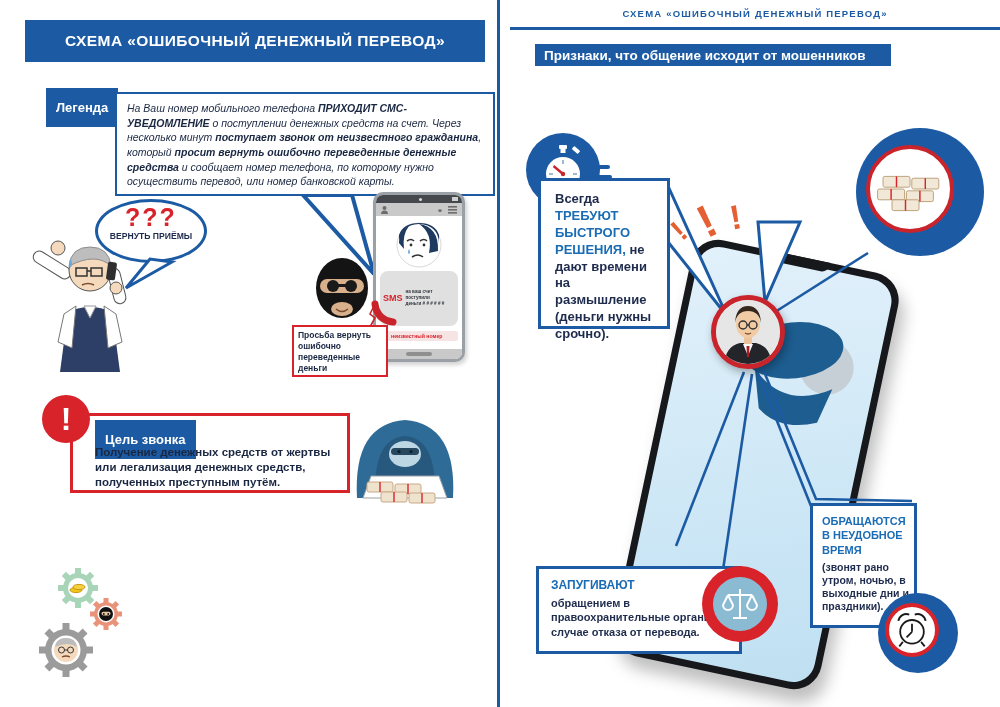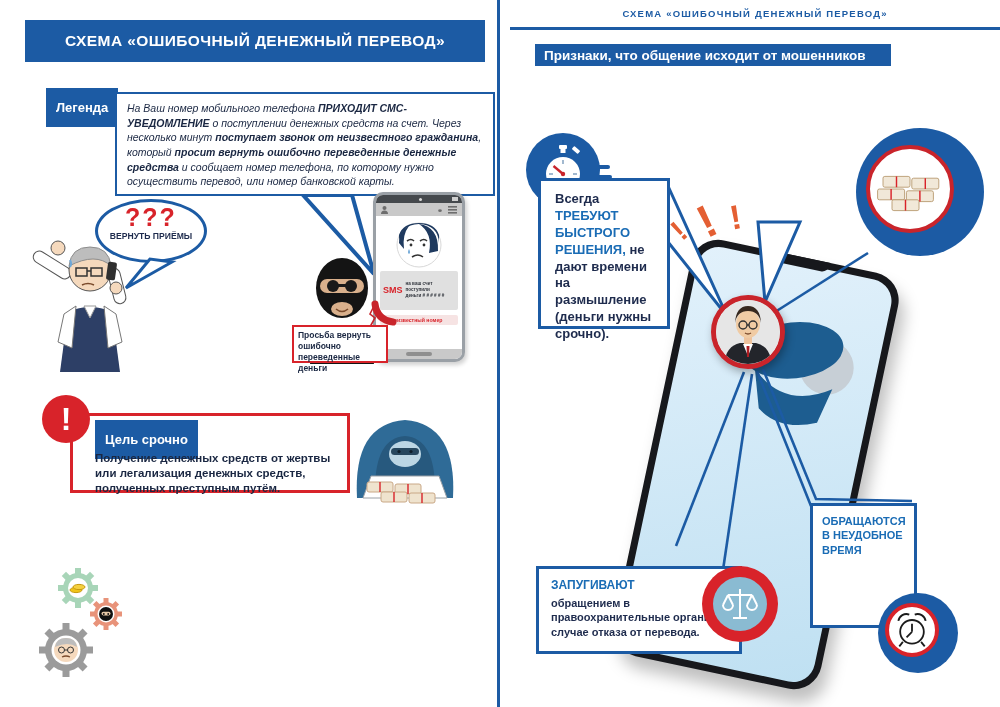--- a/index.html
+++ b/index.html
@@ -24,34 +24,34 @@
     border-radius:50%;text-align:center;z-index:2;}
   .l-bubble .q{color:var(--red);font-weight:800;font-size:25px;line-height:1;letter-spacing:2px;margin-top:3px;}
   .l-bubble .t{color:var(--navy);font-weight:bold;font-size:8.6px;margin-top:1px;}
   .l-phone{left:373px;top:192px;width:92px;height:170px;background:#fff;border:3px solid #9aa0a6;border-radius:10px;
     z-index:3;overflow:hidden;box-shadow:2px 3px 4px rgba(0,0,0,.18);}
   .pstatus{height:8px;background:#45494d;position:relative;}
   .pstatus i{position:absolute;left:50%;top:3px;width:3px;height:3px;border-radius:50%;background:#ddd;}
   .pstatus em{position:absolute;right:4px;top:2px;width:8px;height:4px;background:linear-gradient(90deg,transparent 0 30%,#cfcfcf 30%);}
   .pheader{height:13px;background:#c9c9c9;display:flex;align-items:center;justify-content:space-between;padding:0 4px;}
   .mask-avatar{margin:5px auto 2px;}
-  .sms-block{margin:2px 4px 0;background:#e0e0e0;border-radius:2px;padding:10px 3px;display:flex;gap:3px;align-items:center;}
+  .sms-block{margin:2px 4px 0;background:#e0e0e0;border-radius:8px;padding:18px 3px;display:flex;gap:3px;align-items:center;}
   .sms-tag{color:var(--red);font-weight:800;font-size:9px;}
   .sms-lines{font-size:4.6px;font-weight:bold;color:#30343c;line-height:1.35;text-align:left;}
   .unknown{margin:5px 4px 0;background:#f6e3e3;border-radius:2px;padding:2px 2px 2px 3px;color:var(--red);
     font-size:5.2px;font-weight:bold;display:flex;align-items:center;gap:2px;}
   .pbottom{position:absolute;bottom:0;left:0;width:100%;height:10px;background:#c9c9c9;}
   .pbottom i{position:absolute;left:50%;top:3px;width:26px;height:4px;margin-left:-13px;border-radius:2px;background:#8f8f8f;}
-  .l-request{left:292px;top:325px;width:96px;height:38px;background:#fff;border:2px solid var(--red);z-index:4;
+  .l-request{left:292px;top:325px;width:96px;height:52px;background:#fff;border:2px solid var(--red);z-index:4;
     font-size:8.5px;font-weight:bold;color:#1a2742;line-height:1.3;padding:3px 4px;}
   .l-alert{left:42px;top:395px;width:48px;height:48px;border-radius:50%;background:var(--red);color:#fff;
     display:flex;align-items:center;justify-content:center;font-weight:800;font-size:32px;z-index:2;}
   .l-goal-box{left:70px;top:413px;width:280px;height:80px;border:3px solid var(--red);background:#fff;z-index:1;}
   .l-goal-label{left:95px;top:420px;}
-  .l-goal-text{left:95px;top:445px;width:248px;font-size:11.5px;font-weight:bold;color:#1a2742;line-height:1.3;z-index:2;margin-top:6px;}
+  .l-goal-text{left:95px;top:445px;width:248px;font-size:11.5px;font-weight:bold;color:#1a2742;line-height:1.3;z-index:2;}
   .l-mech-label{left:46px;top:543px;}
   .l-mech-box{left:75px;top:579px;width:366px;height:92px;border:3px solid var(--blue);background:#fff;z-index:1;}
   .l-mech-text{margin:17px 10px 0 78px;width:272px;font-size:12px;font-weight:bold;color:#1a2742;line-height:1.45;}
   .blue-txt{color:var(--accent);}
   .divider{left:497px;top:0;width:3px;height:707px;background:var(--blue);}
 
   
   .r-header{left:512px;top:8px;width:486px;text-align:center;color:var(--blue);
     font-size:9.5px;font-weight:bold;letter-spacing:1.2px;}
   .r-header-line{left:510px;top:27px;width:490px;height:2.5px;background:var(--blue);}
@@ -192,21 +192,21 @@
   <svg class="abs" style="left:367px;top:296px;z-index:4" width="32" height="38" viewBox="0 0 32 38">
     <path d="M8,8 Q10,24 26,26" fill="none" stroke="#c9242b" stroke-width="7" stroke-linecap="round"></path>
     <path d="M6,12 l-3,6 l5,4 l-4,7 l4,6" fill="none" stroke="#c9242b" stroke-width="1.6"></path>
   </svg>
 
   <div class="abs l-request">Просьба вернуть ошибочно переведенные деньги</div>
 
   <div class="abs l-alert">!</div>
 
   <div class="abs l-goal-box"></div>
-  <div class="abs tag l-goal-label">Цель срочно</div>
+  <div class="abs tag l-goal-label">Цель звонка</div>
   <div class="abs l-goal-text">Получение денежных средств от жертвы или легализация денежных средств, полученных преступным путём.</div>
 
   <svg class="abs" style="left:345px;top:390px;z-index:2" width="120" height="115" viewBox="0 0 120 115">
     <path d="M12,108 Q8,34 60,30 Q112,34 108,108 Z" fill="#2f6b97"></path>
     <path d="M30,100 Q30,48 60,46 Q90,48 90,100 Z" fill="#27597e"></path>
     <ellipse cx="60" cy="64" rx="16" ry="13" fill="#bcd6e4"></ellipse>
     <rect x="46" y="58" width="28" height="7" rx="3.5" fill="#27475e"></rect>
     <circle cx="54" cy="61.5" r="1.6" fill="#0e1e2a"></circle>
       <circle cx="66" cy="61.5" r="1.6" fill="#0e1e2a"></circle>
     <polygon points="26,86 94,86 102,108 18,108" fill="#fff" stroke="#9aa0a6"></polygon>
@@ -391,20 +391,21 @@
         <line x1="32" y1="11" x2="27" y2="21"></line>
           <line x1="32" y1="11" x2="37" y2="21"></line>
         <path d="M27,21 a5,5 0 0 0 10,0"></path>
         <line x1="13" y1="34" x2="27" y2="34"></line>
       </svg>
     </div>
   </div>
 
   <div class="abs callout r-odd">
     <div class="c-title">ОБРАЩАЮТСЯ В НЕУДОБНОЕ ВРЕМЯ</div>
+    <div>(звонят рано утром, ночью, в выходные дни и праздники).</div>
   </div>
 
   <div class="abs r-alarm">
     <div class="inner">
       <svg width="40" height="40" viewBox="0 0 44 44" stroke="#1b1b1b" stroke-width="2" fill="none">
         <path d="M7,12 A9,9 0 0 1 19,5"></path>
         <path d="M37,12 A9,9 0 0 0 25,5"></path>
         <circle cx="22" cy="24" r="13" fill="#fff"></circle>
         <line x1="22" y1="24" x2="22" y2="15"></line>
         <line x1="22" y1="24" x2="16" y2="30"></line>

